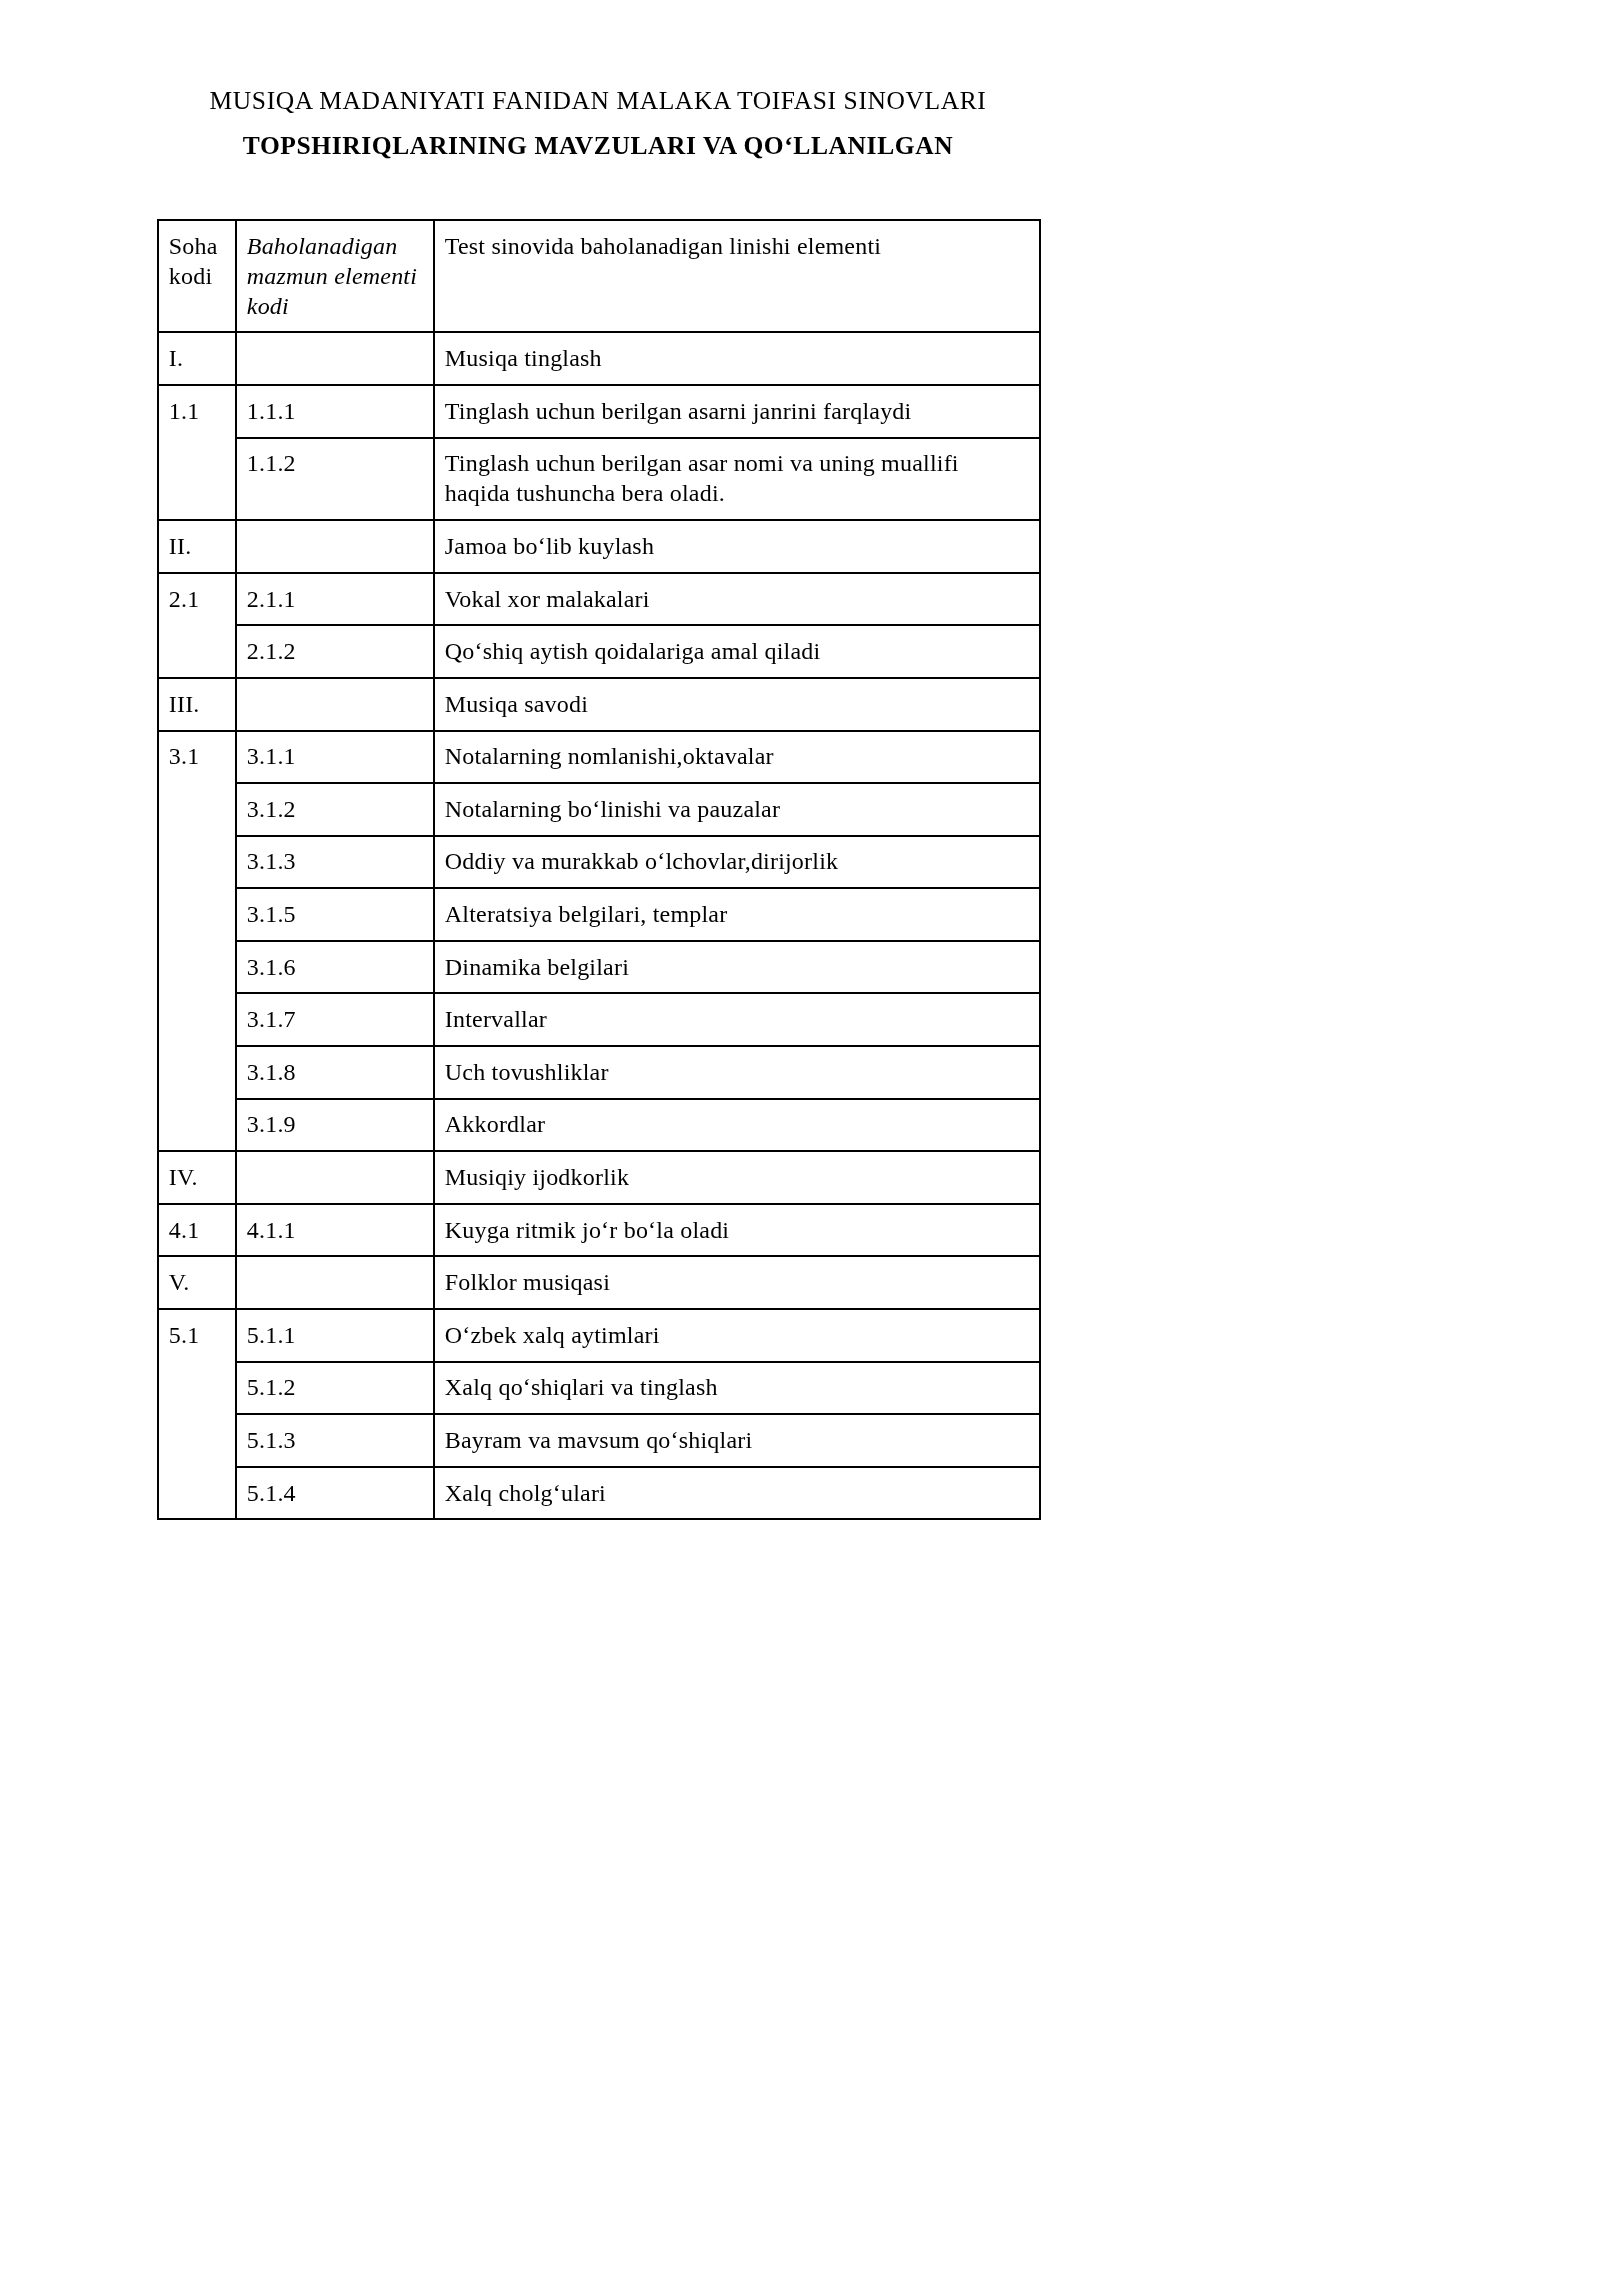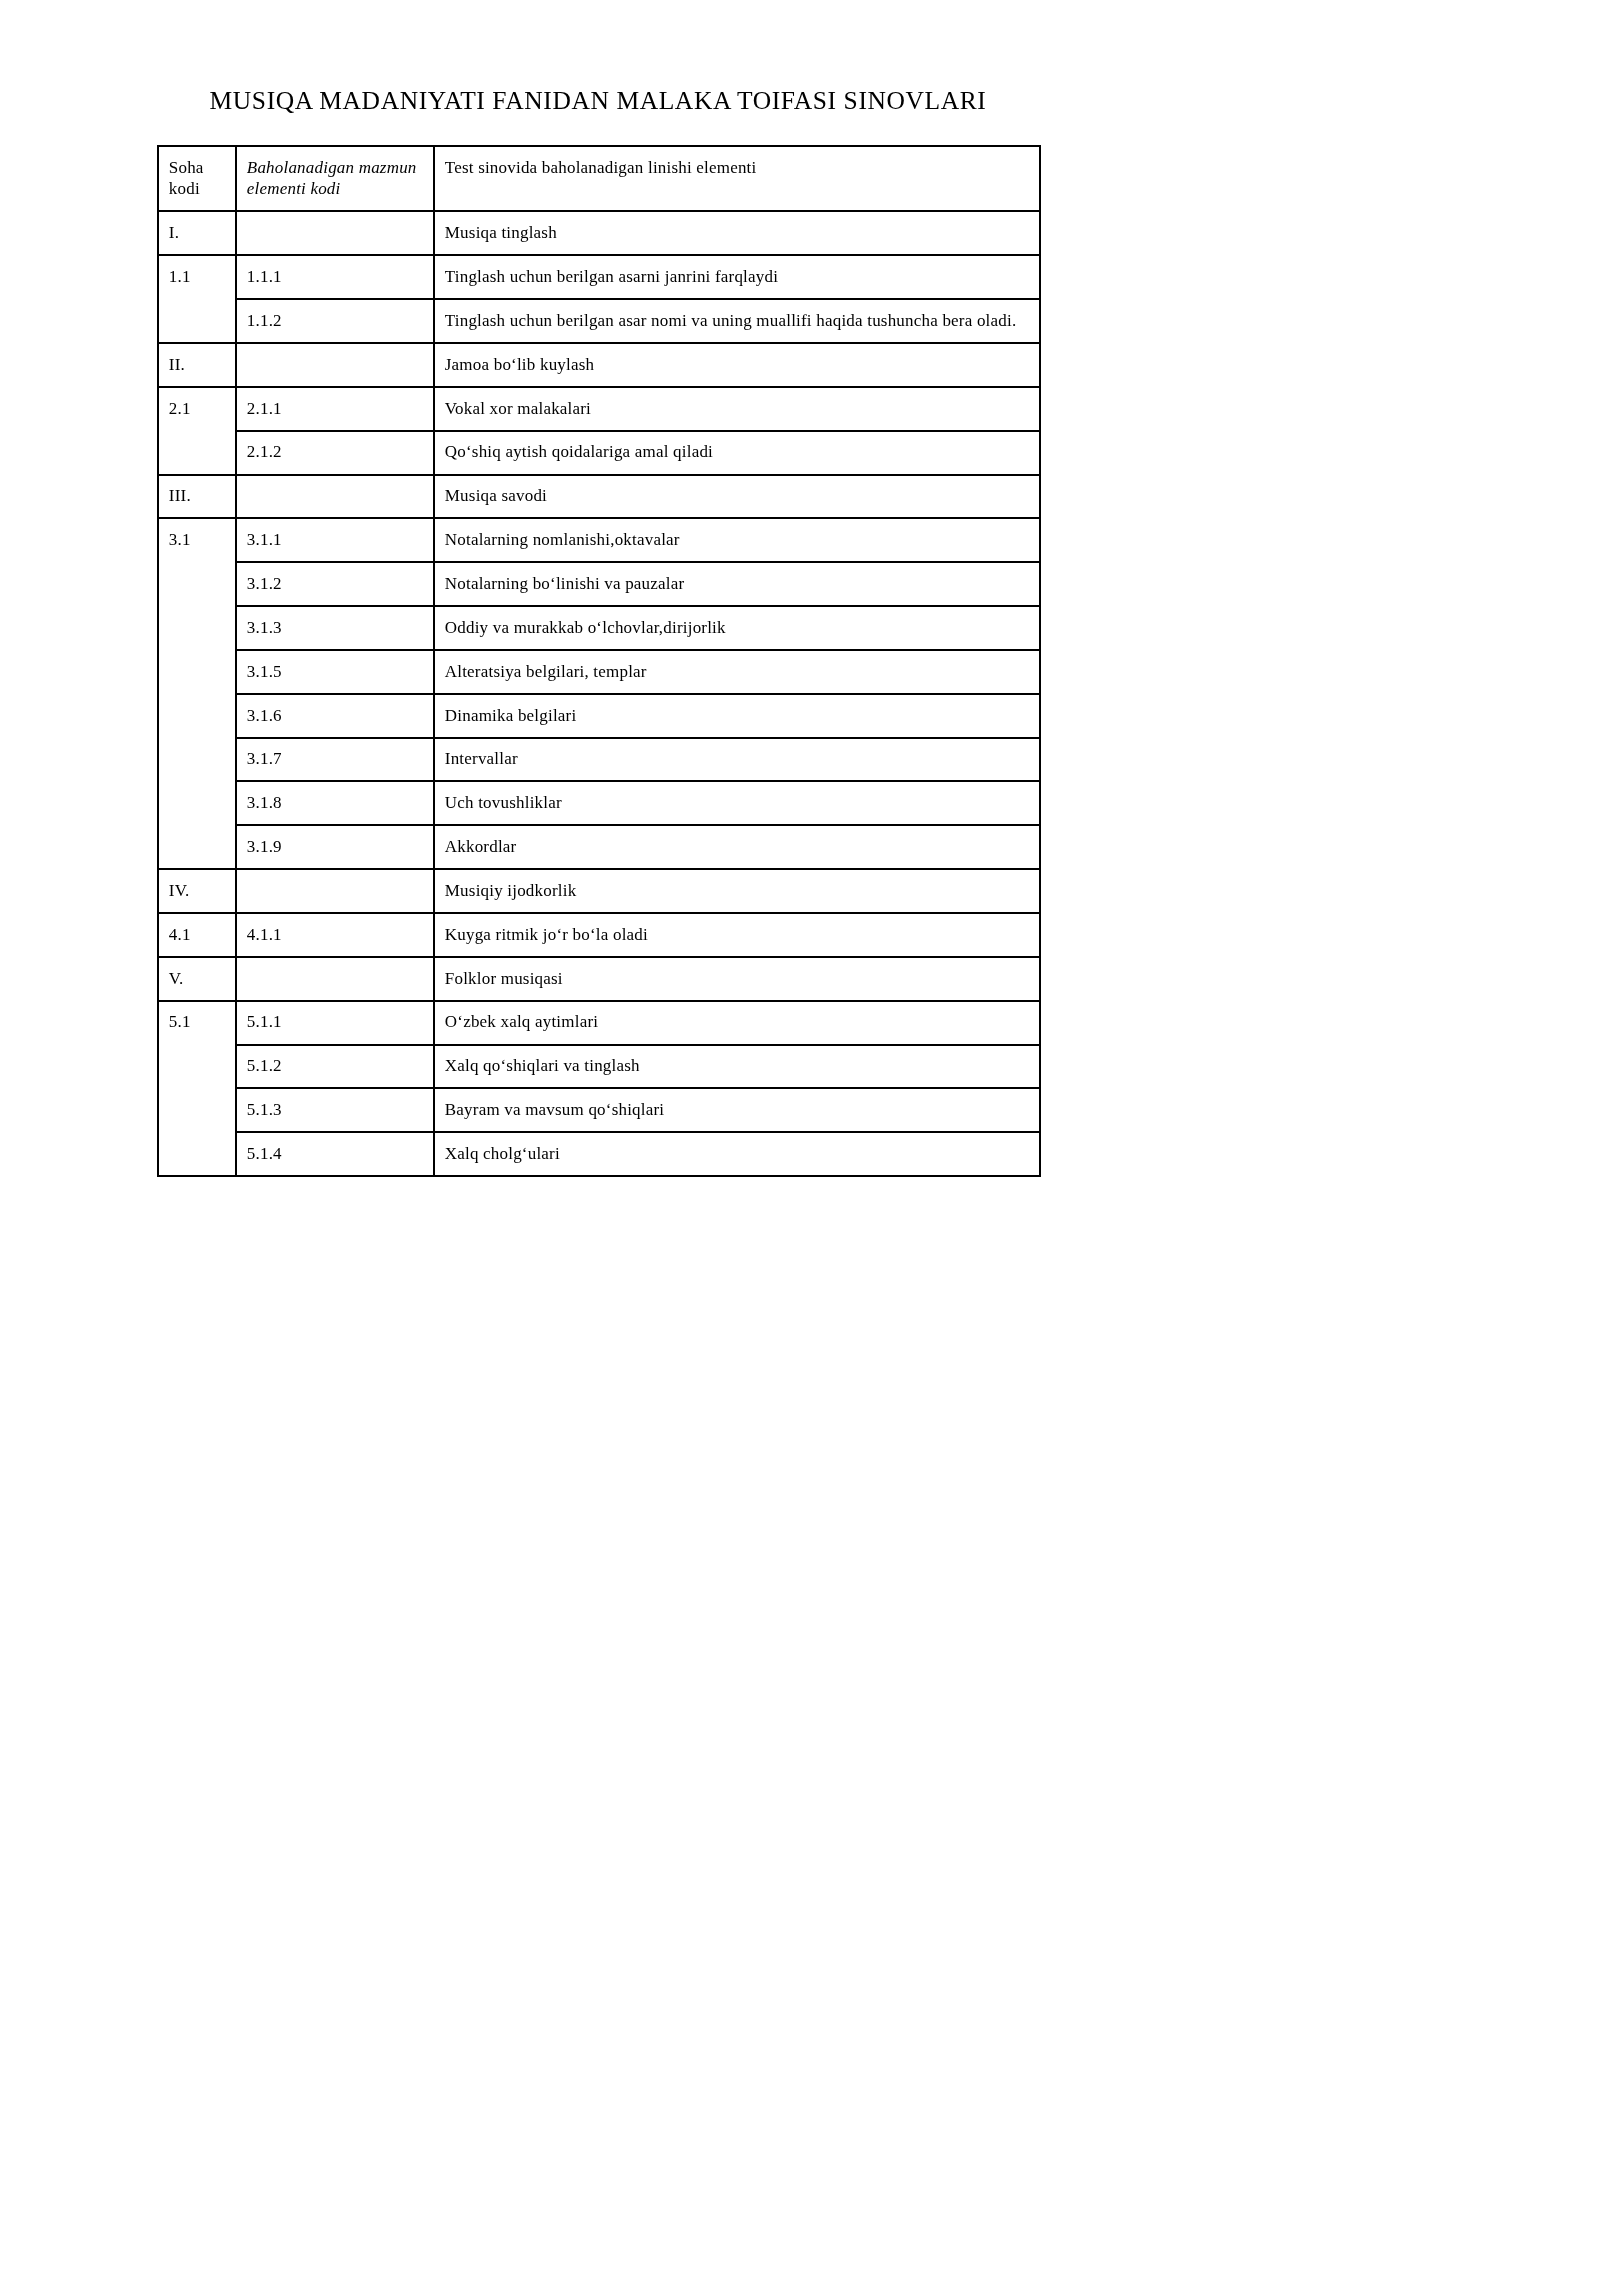--- a/index.html
+++ b/index.html
@@ -27,25 +27,25 @@
   .doc-title {
     text-align: center;
     font-size: 25.5px;
     line-height: 1.78;
     letter-spacing: 0.6px;
   }
   .doc-title .t-regular { font-weight: normal; }
   .doc-title .t-bold { font-weight: bold; }
 
   table.main-table {
-    margin-top: 22px;
+    margin-top: 50px;
     width: 882px;
     border-collapse: collapse;
     table-layout: fixed;
-    font-size: 17px;
+    font-size: 24px;
   }
   table.main-table td {
     border: 2px solid #000000;
     vertical-align: top;
     text-align: left;
     padding: 9.8px 9.8px 10.8px 9.8px;
     line-height: 1.25;
     letter-spacing: 0.2px;
     word-wrap: break-word;
   }
@@ -59,20 +59,21 @@
   .col-content { width: 606px; }
 </style>
 </head>
 <body>
 
 <div class="page">
   <div class="content">
 
     <div class="doc-title">
       <div class="t-regular">MUSIQA MADANIYATI FANIDAN MALAKA TOIFASI SINOVLARI</div>
+      <div class="t-bold">TOPSHIRIQLARINING MAVZULARI VA QO‘LLANILGAN</div>
     </div>
 
     <table class="main-table">
       <colgroup>
         <col class="col-soha">
         <col class="col-code">
         <col class="col-content">
       </colgroup>
       <tbody>
         <tr>

